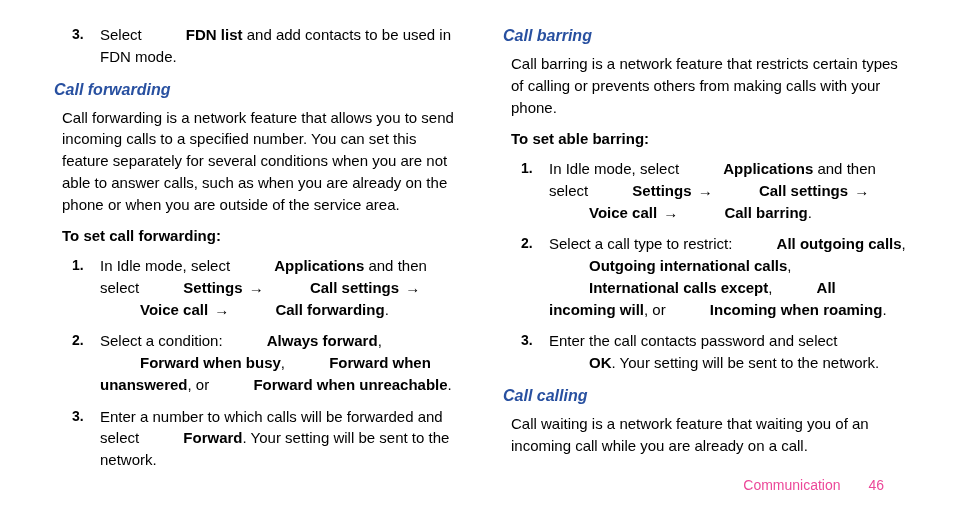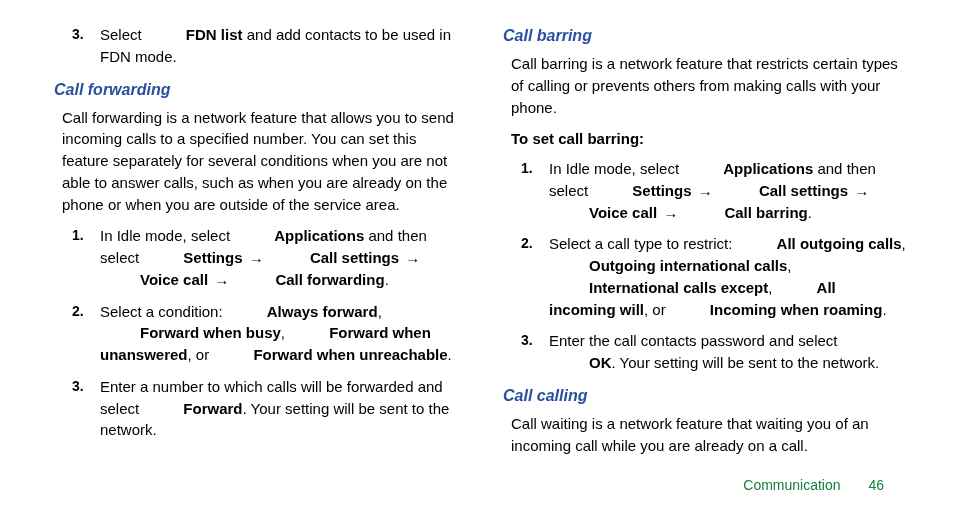--- a/index.html
+++ b/index.html
@@ -50,60 +50,61 @@
     font-weight: bold;
     font-size: 14px;
   }
   .b { font-weight: bold; padding-left: 40px; }
   .arrow { padding: 0 2px; }
   .footer {
     position: absolute;
     bottom: 24px;
     right: 70px;
     font-size: 14px;
-    color: #15803d;
+    color: #ec4899;
   }
   .footer .sec { margin-right: 24px; }
 </style>
 </head>
 <body>
 
 <div class="page">
 
   <div class="col">
     <ol>
       <li>
         <span class="num">3.</span>
         <span>Select </span><span class="b">FDN list</span><span> and add contacts to be used in FDN mode.</span>
       </li>
     </ol>
 
     <div class="section-heading">Call forwarding</div>
     <div class="body-para">Call forwarding is a network feature that allows you to send incoming calls to a specified number. You can set this feature separately for several conditions when you are not able to answer calls, such as when you are already on the phone or when you are outside of the service area.</div>
+    <div class="sub-bold">To set call forwarding:</div>
 
     <ol>
       <li>
         <span class="num">1.</span>
         <span>In Idle mode, select </span><span class="b">Applications</span><span> and then select </span><span class="b">Settings</span><span class="arrow"> → </span><span class="b">Call settings</span><span class="arrow"> → </span><span class="b">Voice call</span><span class="arrow"> → </span><span class="b">Call forwarding</span><span>.</span>
       </li>
       <li>
         <span class="num">2.</span>
         <span>Select a condition: </span><span class="b">Always forward</span><span>, </span><span class="b">Forward when busy</span><span>, </span><span class="b">Forward when unanswered</span><span>, or </span><span class="b">Forward when unreachable</span><span>.</span>
       </li>
       <li>
         <span class="num">3.</span>
         <span>Enter a number to which calls will be forwarded and select </span><span class="b">Forward</span><span>. Your setting will be sent to the network.</span>
       </li>
     </ol>
   </div>
 
   <div class="col">
     <div class="section-heading" style="margin-top:0">Call barring</div>
     <div class="body-para">Call barring is a network feature that restricts certain types of calling or prevents others from making calls with your phone.</div>
-    <div class="sub-bold">To set call barring:</div>
+    <div class="sub-bold">To set able barring:</div>
 
     <ol>
       <li>
         <span class="num">1.</span>
         <span>In Idle mode, select </span><span class="b">Applications</span><span> and then select </span><span class="b">Settings</span><span class="arrow"> → </span><span class="b">Call settings</span><span class="arrow"> → </span><span class="b">Voice call</span><span class="arrow"> → </span><span class="b">Call barring</span><span>.</span>
       </li>
       <li>
         <span class="num">2.</span>
         <span>Select a call type to restrict: </span><span class="b">All outgoing calls</span><span>, </span><span class="b">Outgoing international calls</span><span>, </span><span class="b">International calls except</span><span>, </span><span class="b">All incoming will</span><span>, or </span><span class="b">Incoming when roaming</span><span>.</span>
       </li>

